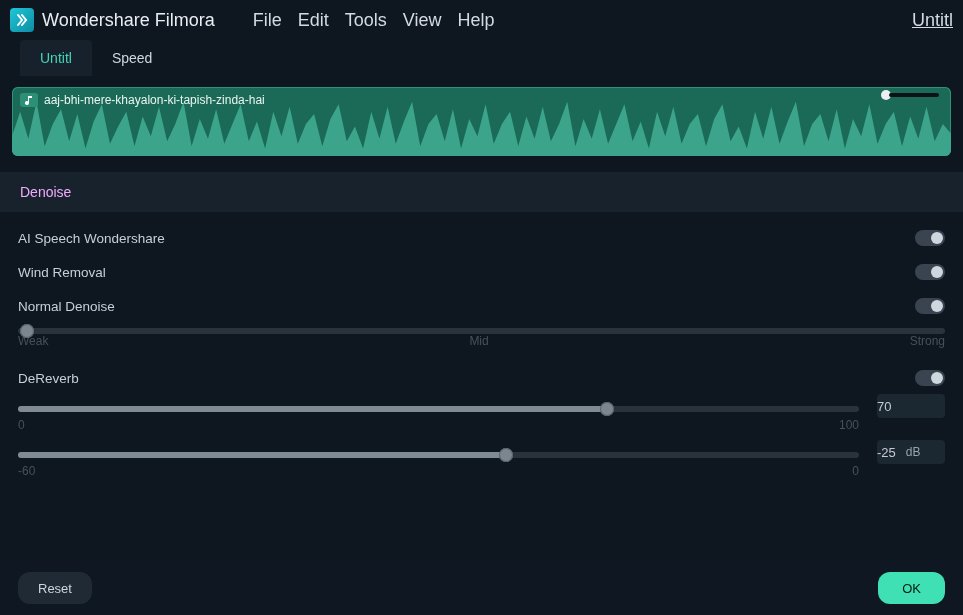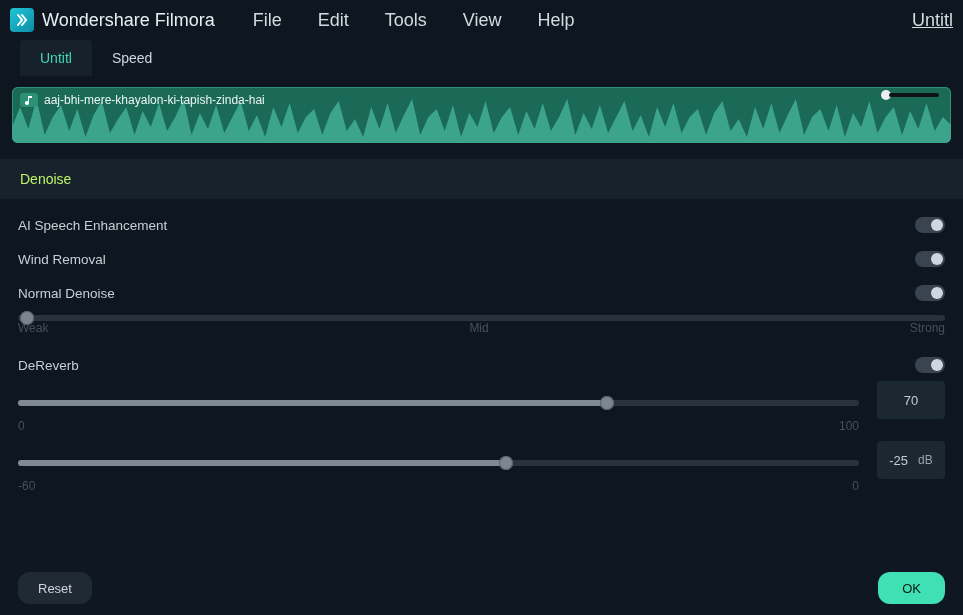--- a/index.html
+++ b/index.html
@@ -7,35 +7,35 @@
     width: 963px; height: 615px; background: #0e1620; color: #c7cfd6; overflow: hidden;
   }
   .menubar {
     display: flex; align-items: center; height: 40px; padding: 0 10px; font-size: 18px;
   }
   .app-logo {
     width: 24px; height: 24px; border-radius: 4px; display: flex; align-items: center; justify-content: center;
     background: linear-gradient(135deg,#1ec7d7,#0e8ca5); margin-right: 8px;
   }
   .app-name { margin-right: 38px; color: #e9eef3; }
-  .menu-items { display: flex; gap: 36px; }
+  .menu-items { display: flex; gap: 16px; }
   .menu-item { color: #d3dae0; cursor: pointer; }
   .doc-title { margin-left: auto; color: #d3dae0; text-decoration: underline; }
   .tabbar {
     display: flex; gap: 0; padding-left: 20px; font-size: 14px; border-bottom: 1px solid rgba(0,0,0,0);
   }
   .tab {
     padding: 10px 20px; color: #cfd6dd; cursor: pointer; border-radius: 4px 4px 0 0;
   }
   .tab.active { background: #17212c; color: #41d6b6; }
   .panel-area {
     padding: 10px 12px 0 12px; height: calc(615px - 40px - 41px - 54px - 8px); overflow-y: auto;
   }
   .clip-strip {
-    position: relative; height: 56px; border-radius: 6px; background: #1b6a58;
+    position: relative; height: 69px; border-radius: 6px; background: #1b6a58;
     box-shadow: inset 0 0 0 1px #2f927b; overflow: hidden;
   }
   .clip-strip svg.wave { position: absolute; inset: 0; width: 100%; height: 100%; opacity: .95; }
   .clip-label {
     position: absolute; left: 8px; top: 6px; display: flex; align-items: center; gap: 6px;
     font-size: 12px; color: #eaf4f1; z-index: 2;
   }
   .clip-label .audio-chip {
     background: #2e8f77; border-radius: 3px; padding: 1px 3px; display: inline-flex; align-items: center;
   }
@@ -44,21 +44,21 @@
     display: flex; align-items: center;
   }
   .clip-end-handle::before {
     content:""; width: 10px; height: 10px; border-radius: 50%; background: #eceff2; display:block;
   }
   .clip-end-handle::after {
     content:""; flex:1; height: 4px; background: #0d1218; border-radius: 2px; margin-left:-2px;
   }
   .section-header {
     margin: 16px -12px 0 -12px; padding: 12px 20px; background: #18222d;
-    font-size: 14px; color: #bef264;
+    font-size: 14px; color: #f0abfc;
   }
   .row {
     display: flex; align-items: center; justify-content: space-between;
     padding: 18px 6px 0 6px;
   }
   .row-label { font-size: 13.5px; color: #c7cfd6; }
   .toggle {
     width: 30px; height: 16px; border-radius: 10px; background: #2a353f; position: relative; cursor: pointer;
   }
   .toggle.on { background: #3a4450; }
@@ -73,21 +73,21 @@
   .slider-fill { position:absolute; left:0; top:0; bottom:0; background:#1d2b37; border-radius:3px; }
   .slider-fill.light { background:#7f8a93; }
   .slider-thumb {
     position:absolute; top:50%; width:14px; height:14px; border-radius:50%; background:#7c868f;
     transform:translate(-50%,-50%); box-shadow: 0 0 0 1px #58616b inset;
   }
   .slider-scale {
     display:flex; justify-content:space-between; font-size:12px; color:rgba(140,150,160,.45); 
   }
   .value-box {
-    width: 68px; height: 38px; background:#1b2731; border-radius:4px; display:flex; align-items:center; justify-content:center;
+    width: 68px; height: 24px; background:#1b2731; border-radius:4px; display:flex; align-items:center; justify-content:flex-start;
     font-size:13px; color:#c4ccd3; margin-left:18px;
   }
   .value-box .unit { margin-left: 10px; color:#9aa3ab; font-size:12px; }
   .slider-row { display:flex; align-items:center; }
   .slider-row .slider-track { flex:1; }
   .footer {
     position: absolute; left:0; right:0; bottom:0; height: 54px; display:flex; align-items:center;
     padding: 0 18px; background:#0f1822;
   }
   .btn {
@@ -136,21 +136,21 @@
           </svg>
       </span>
       <span>aaj-bhi-mere-khayalon-ki-tapish-zinda-hai</span>
     </div>
     <div class="clip-end-handle"></div>
   </div>
 
   <div class="section-header">Denoise</div>
 
   <div class="row">
-    <div class="row-label">AI Speech Enhancement</div>
+    <div class="row-label">AI Speech Wondershare</div>
     <div class="toggle on"></div>
   </div>
 
   <div class="row">
     <div class="row-label">Wind Removal</div>
     <div class="toggle on"></div>
   </div>
 
   <div class="row">
     <div class="row-label">Normal Denoise</div>

